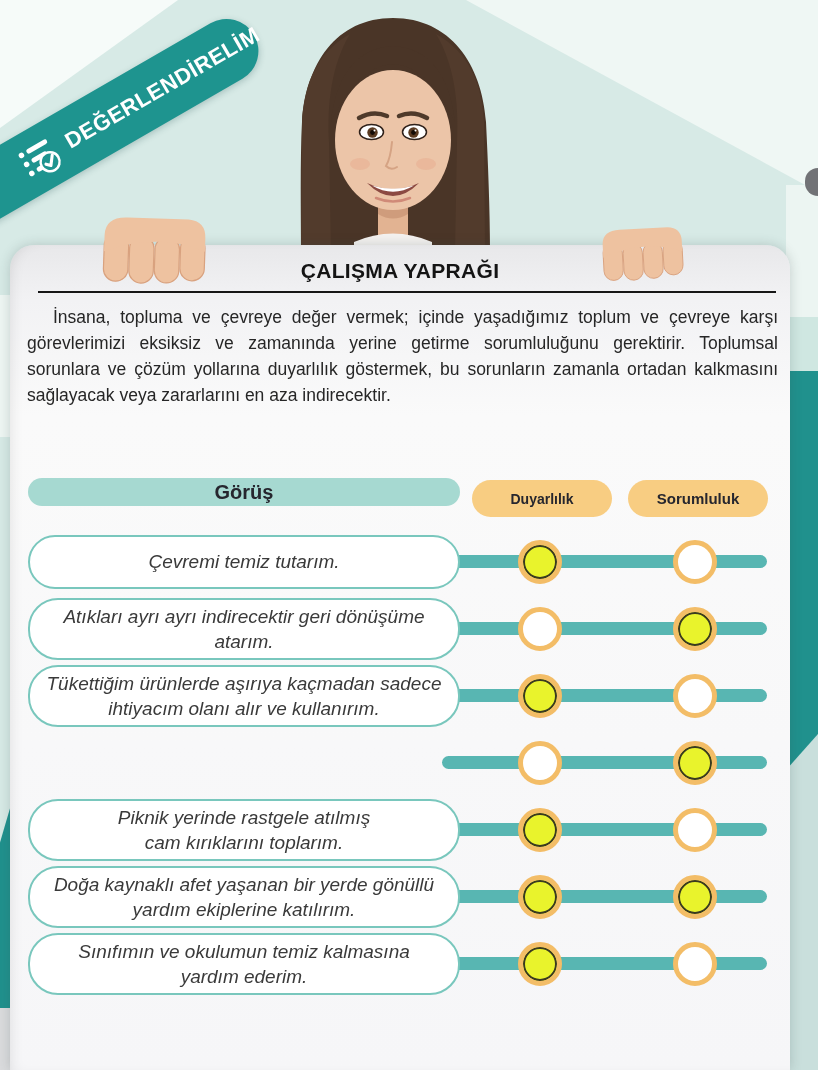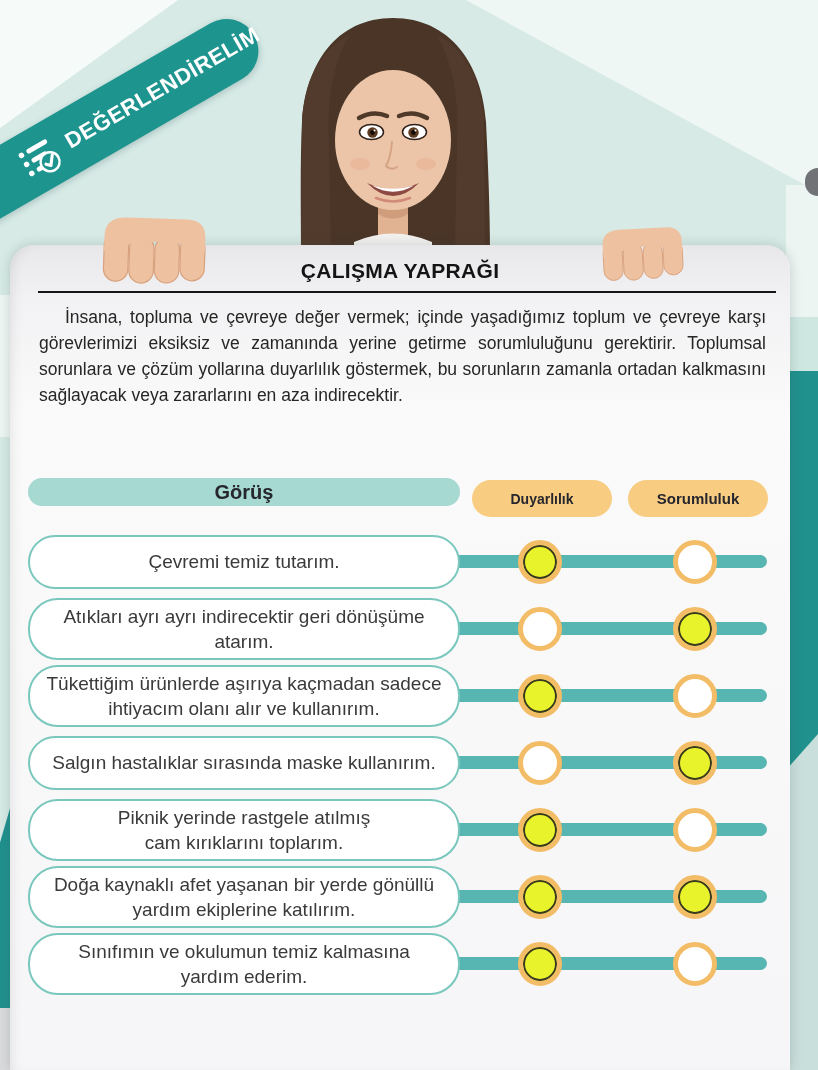--- a/index.html
+++ b/index.html
@@ -53,21 +53,21 @@
     box-shadow:inset 8px 0 16px -10px rgba(0,0,0,.14), 0 0 12px rgba(50,70,70,.22);
   }
   .paper-title {
     position:absolute; top:14px; left:0; right:0; text-align:center;
     font-weight:bold; font-size:21px; letter-spacing:.3px; color:#141414;
   }
   .paper-rule { position:absolute; top:46px; left:28px; right:14px;
                 border-top:2.5px solid #161616; }
   .paper-paras { position:absolute; top:59px; left:17px; right:12px; }
   .paper-paras p {
-    margin:0 12px 9px; text-indent:26px; text-align:justify;
+    margin:0 0 9px; text-indent:26px; text-align:justify;
     font-size:17.5px; line-height:26px; color:#262626;
   }
   
   .h-pill { position:absolute; display:flex; align-items:center; justify-content:center;
             font-weight:bold; color:#26262e; box-sizing:border-box; }
   .h-gorus { left:18px; top:233px; width:432px; height:28px;
              background:#a6d9d1; border-radius:21px; font-size:20px; }
   .h-duy   { left:462px; top:235px; width:140px; height:37px;
              background:#f8cd82; border-radius:19px; font-size:14px; }
   .h-sor   { left:618px; top:235px; width:140px; height:37px;
@@ -76,21 +76,21 @@
   .rows { position:absolute; left:18px; top:283px; width:744px; }
   .trow { position:relative; height:67px; }
   .bar { position:absolute; left:414px; width:325px; top:50%; height:13px;
          margin-top:-6.5px; border-radius:7px; background:#58b6b2; }
   .statement {
     position:absolute; left:0; top:50%; transform:translateY(-50%);
     width:432px; min-height:54px; box-sizing:border-box;
     display:flex; align-items:center; justify-content:center; text-align:center;
     white-space:pre-line; padding:4px 14px;
     background:#ffffff; border:2px solid #79c7bd; border-radius:30px;
-    font-size:19px; line-height:25px; color:#3a3a3a;
+    font-size:19px; line-height:25px; color:#3a3a3a;font-style:italic;
   }
   .circle {
     position:absolute; top:50%; width:44px; height:44px; margin-top:-22px;
     border-radius:50%; border:5px solid #f3bd67; background:#ffffff;
     box-sizing:border-box; cursor:pointer;
   }
   .circle.c1 { left:490px; }
   .circle.c2 { left:645px; }
   .circle.selected { background:#e9f32c; box-shadow:inset 0 0 0 2px #3a3a20; }
 
@@ -187,23 +187,20 @@
     <div class="bar"></div>
     <div class="statement">
       <span>Tükettiğim ürünlerde aşırıya kaçmadan sadece
 ihtiyacım olanı alır ve kullanırım.</span>
     </div>
     <div class="circle c1 selected"></div>
     <div class="circle c2"></div>
   </div>
       <div class="trow">
     <div class="bar"></div>
-    <div class="statement">
-      <span>Salgın hastalıklar sırasında maske kullanırım.</span>
-    </div>
     <div class="circle c1"></div>
     <div class="circle c2 selected"></div>
   </div>
       <div class="trow">
     <div class="bar"></div>
     <div class="statement">
       <span>Piknik yerinde rastgele atılmış
 cam kırıklarını toplarım.</span>
     </div>
     <div class="circle c1 selected"></div>

